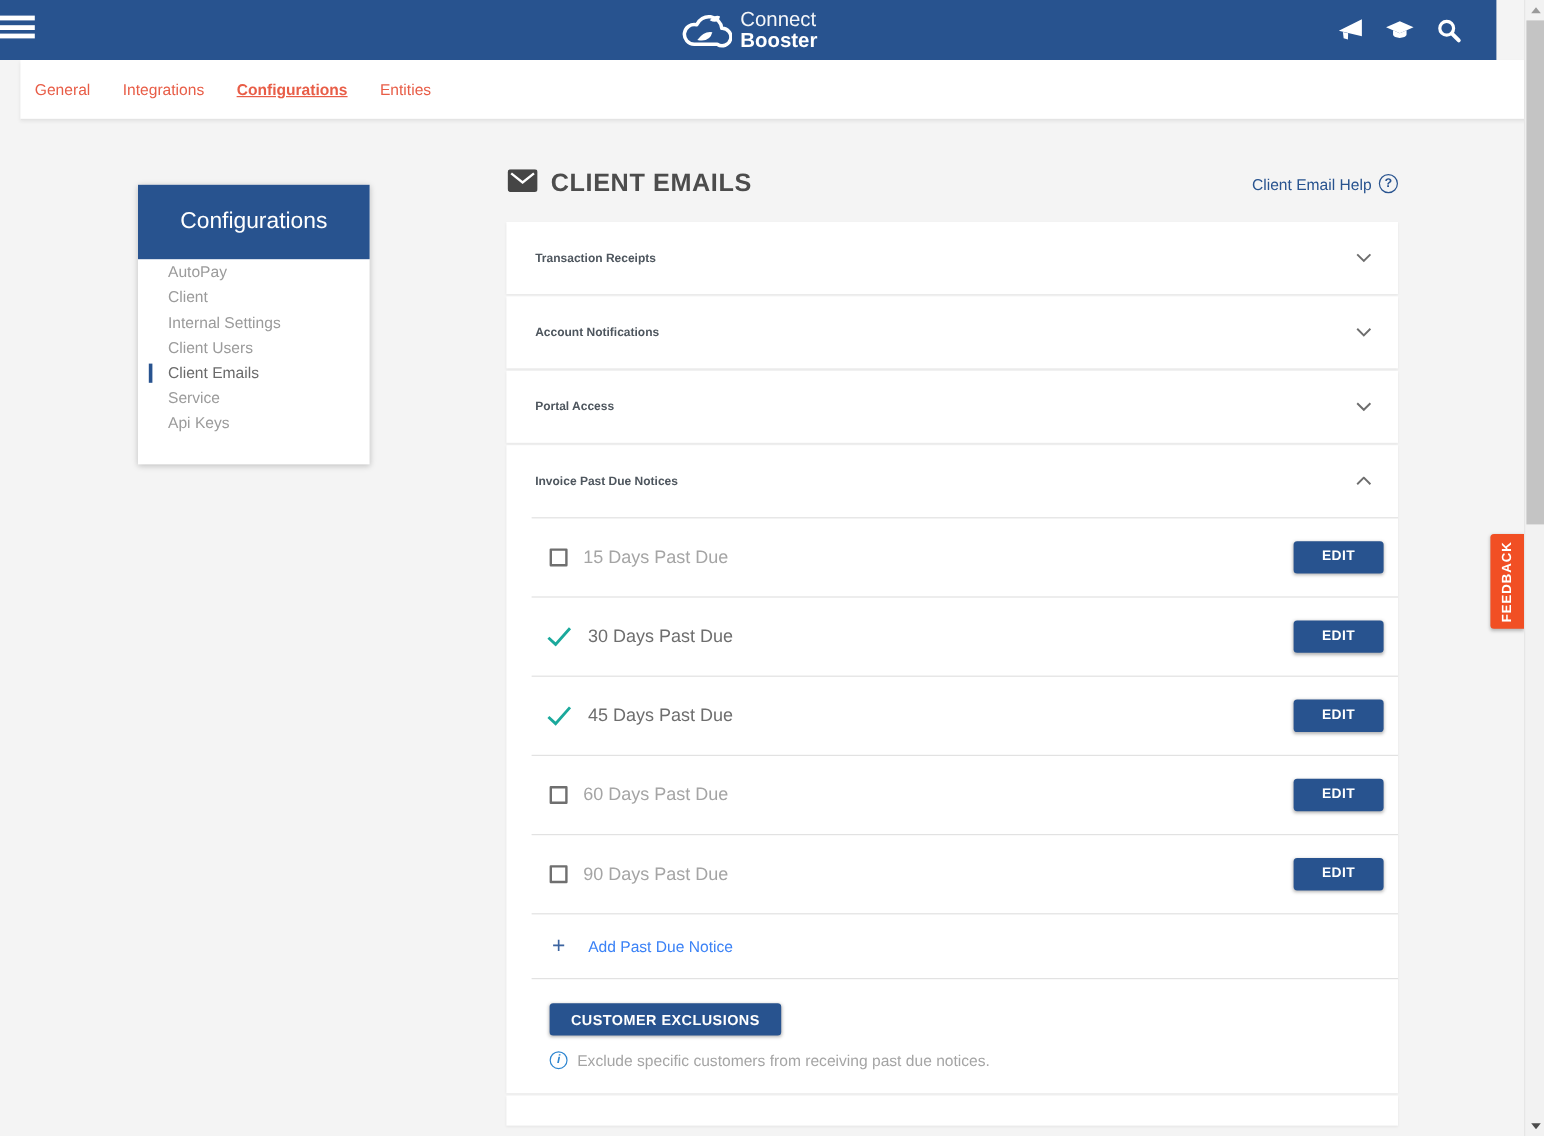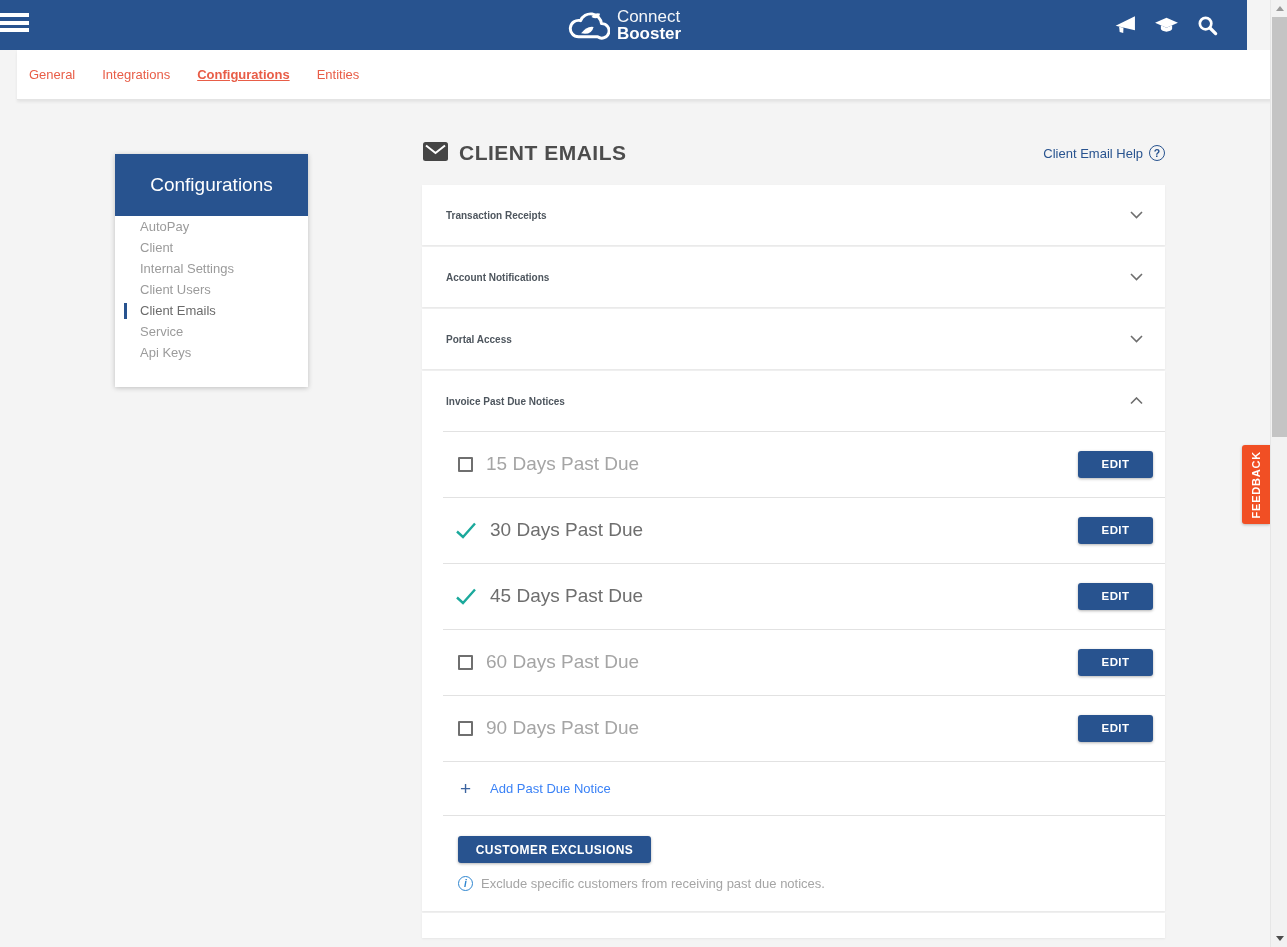--- a/index.html
+++ b/index.html
@@ -43,21 +43,21 @@
   .accordion { width:743px; }
   .acc-section { background:#ffffff; margin-bottom:2px; box-shadow:0 1px 2px rgba(0,0,0,.06); }
   .acc-head { height:60px; display:flex; align-items:center; justify-content:space-between; padding:0 22px 0 24px; cursor:pointer; }
   .acc-head .acc-label { font-size:10px; font-weight:700; color:#4e565e; }
   .acc-head svg { display:block; }
 
   .pd-row { position:relative; height:66px; display:flex; align-items:center; padding-left:36px; }
   .pd-row::before { content:''; position:absolute; left:21px; right:0; top:0; height:1px; background:#e2e2e2; }
   .pd-row .cbox { width:15px; height:15px; border:2px solid #6f6f6f; border-radius:1px; cursor:pointer; }
   .pd-row .chk { width:22px; height:17px; margin-left:-3px; cursor:pointer; }
-  .pd-row .row-label { margin-left:13px; font-size:19px; color:#a5a5a5; }
+  .pd-row .row-label { margin-left:13px; font-size:15px; color:#a5a5a5; }
   .pd-row.on .row-label { color:#6e6e6e; }
   .pd-row .spacer { flex:1; }
   .btn-blue { background:#28538f; color:#ffffff; border:none; border-radius:3px; font-family:"Liberation Sans",sans-serif; font-weight:700; letter-spacing:.4px; box-shadow:0 1px 3px rgba(0,0,0,.3); cursor:pointer; }
   .edit-btn { width:75px; height:27px; font-size:11.5px; margin-right:12px; }
 
   .add-row { position:relative; height:54px; display:flex; align-items:center; padding-left:38px; cursor:pointer; }
   .add-row::before { content:''; position:absolute; left:21px; right:0; top:0; height:1px; background:#e2e2e2; }
   .add-row .plus { color:#3c64a0; font-size:19px; font-weight:400; line-height:19px; }
   .add-row .add-label { margin-left:19px; font-size:13px; color:#3b82f6; }
 

